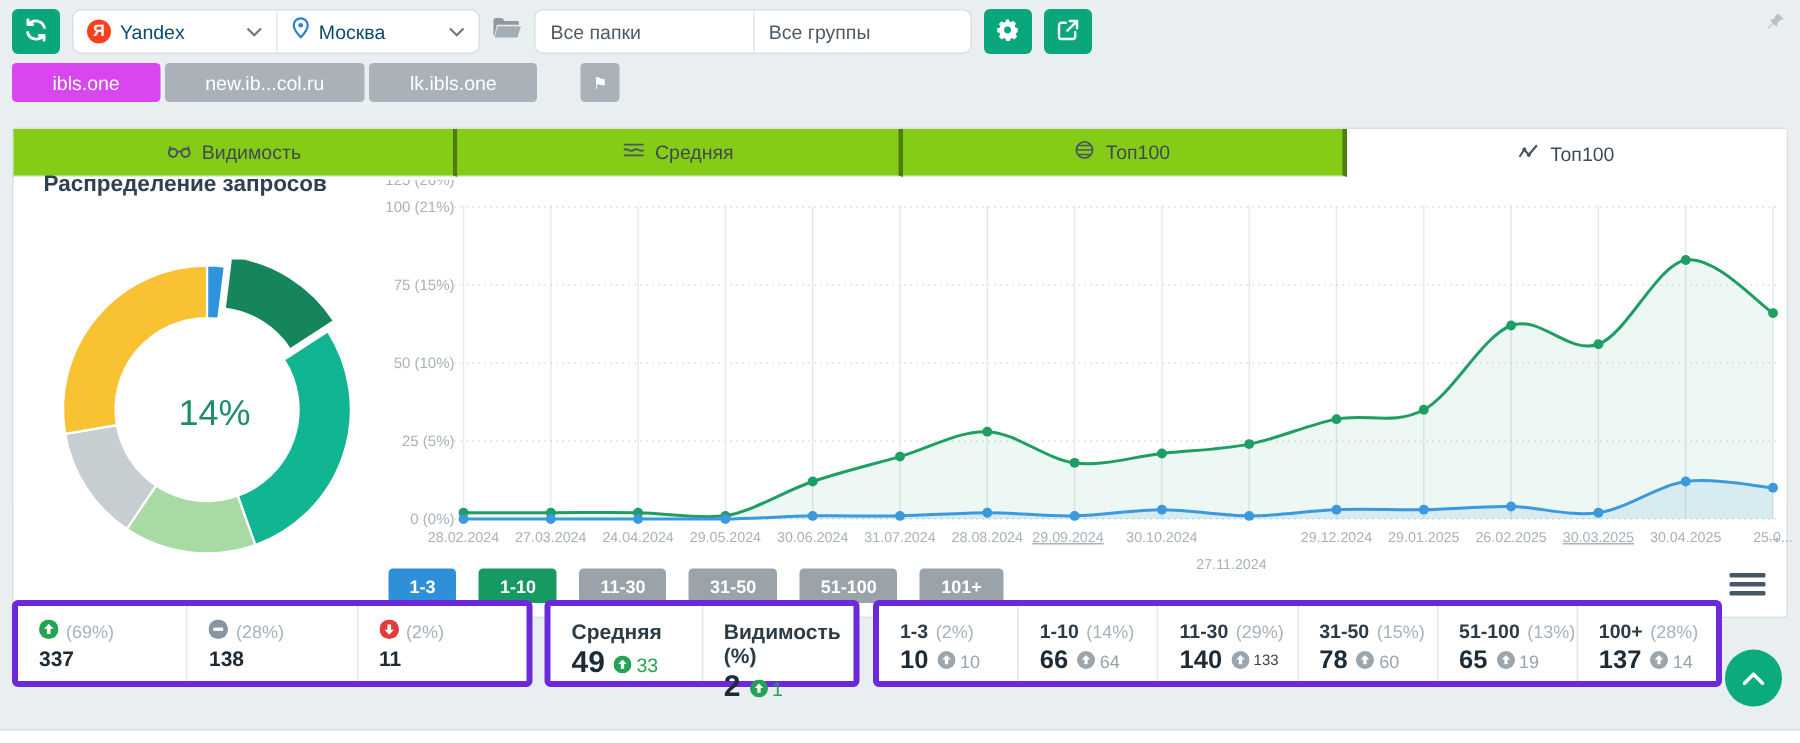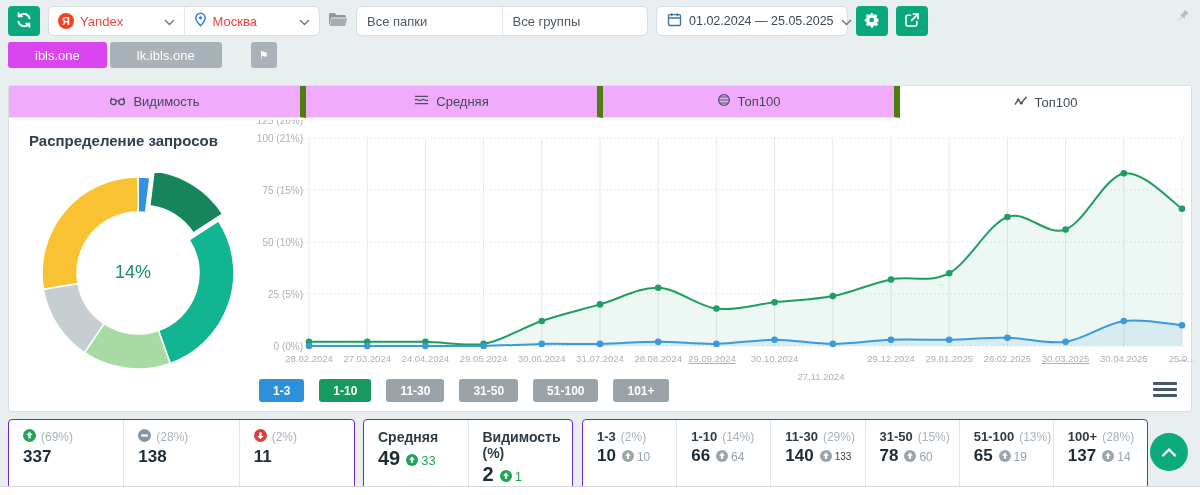--- a/index.html
+++ b/index.html
@@ -9,65 +9,65 @@
     background:#e9eef0;
     position:relative;
     overflow:hidden;
   }
   
   .toolbar { position:absolute; top:6px; left:8px; height:30px; display:flex; align-items:center; gap:8px; }
   .icon-btn { width:32px; height:30px; border-radius:4px; background:#0aa77d; display:flex; align-items:center; justify-content:center; cursor:pointer; border:none; }
   .select-group { display:flex; align-items:center; background:#fff; border:1px solid #d9dee2; border-radius:6px; height:30px; width:272px; }
   .sel { flex:1; display:flex; align-items:center; gap:6px; padding:0 9px; height:100%; cursor:pointer; }
   .sel + .sel { border-left:1px solid #e3e7ea; }
-  .sel .lbl { font-size:13px; color:#ef4444; flex:1; }
+  .sel .lbl { font-size:13px; color:#0c4a6e; flex:1; }
   .ya-logo { width:16px; height:16px; border-radius:50%; background:#fc3f1d; color:#fff; font-weight:bold; font-size:11px; display:flex; align-items:center; justify-content:center; flex:none; }
   .folder-wrap { display:flex; align-items:center; }
   .inputs-group { display:flex; align-items:center; background:#fff; border:1px solid #d9dee2; border-radius:6px; height:30px; width:292px; }
   .inputs-group input { border:none; outline:none; background:transparent; font-size:13px; color:#4e5a64; padding:0 10px; width:50%; height:100%; font-family:"Liberation Sans", sans-serif; }
   .inputs-group .vdiv { width:1px; height:100%; background:#e3e7ea; }
   .date-group { display:flex; align-items:center; gap:7px; background:#fff; border:1px solid #d9dee2; border-radius:6px; height:30px; padding:0 10px; width:192px; cursor:pointer; }
   .date-group .lbl { font-size:12.5px; color:#3c4956; flex:1; white-space:nowrap; }
   .pin-top { position:absolute; top:8px; right:10px; }
   
   .project-tabs { position:absolute; top:42px; left:8px; display:flex; gap:3px; height:26px; }
   .ptab { background:#a9b2b8; color:#fff; font-size:13px; border-radius:3px; display:flex; align-items:center; justify-content:center; padding:0 27px; cursor:pointer; white-space:nowrap; }
   .ptab.active { background:#d946ef; }
   .ptab.flag { padding:0 8px; margin-left:26px; font-size:11px; }
   
   .main-panel { position:absolute; top:85px; left:8px; width:1184px; height:327px; background:#fff; border:1px solid #dadfe2; border-radius:3px; }
   .tab-bar { display:flex; height:32px; }
-  .tab { flex:1; display:flex; align-items:center; justify-content:center; gap:7px; background:#f0abfc; border-right:6px solid #4d7c0f; border-bottom:1px solid #e4e7e9; font-size:13px; color:#3f4b54; cursor:pointer; }
+  .tab { flex:1; display:flex; align-items:center; justify-content:center; gap:7px; background:#84cc16; border-right:3px solid #4d7c0f; border-bottom:1px solid #e4e7e9; font-size:13px; color:#3f4b54; cursor:pointer; }
   .tab:last-child { border-right:none; }
   .tab.active { background:#fff; border-bottom:none; }
-  .donut-title { position:absolute; left:20px; top:46px; font-size:15px; font-weight:bold; color:#2e4152; }
+  .donut-title { position:absolute; left:20px; top:28px; font-size:15px; font-weight:bold; color:#2e4152; }
   .donut-svg { position:absolute; left:29px; top:87px; }
-  .donut-center { position:absolute; left:74px; top:176px; width:100px; text-align:center; font-size:18px; color:#1e8c6e; }
+  .donut-center { position:absolute; left:84px; top:176px; width:100px; text-align:center; font-size:24px; color:#1e8c6e; }
   .chart-svg { position:absolute; left:250px; top:43px; }
   .y-label { position:absolute; right:888px; width:70px; text-align:right; font-size:10px; color:#a9b2b8; white-space:nowrap; }
   .y-label-clip { position:absolute; right:888px; width:70px; height:9px; overflow:hidden; text-align:right; font-size:10px; color:#a9b2b8; }
   .y-label-clip span { display:block; margin-top:-5px; }
   .x-label { position:absolute; top:267px; width:64px; text-align:center; font-size:9.5px; color:#a9b2b8; white-space:nowrap; }
   .x-arrow { position:absolute; top:266px; left:1168px; font-size:11px; color:#9aa3ab; }
   .legend-row { position:absolute; left:250px; top:293px; display:flex; gap:15px; }
   .legend-btn { height:23px; padding:0 14px; border:none; border-radius:3px; color:#fff; font-size:12px; font-weight:bold; font-family:"Liberation Sans", sans-serif; display:flex; align-items:center; cursor:pointer; }
   .chart-burger { position:absolute; left:1144px; top:296px; width:24px; display:flex; flex-direction:column; gap:3px; cursor:pointer; }
   .chart-burger i { display:block; height:3px; background:#47566b; border-radius:1px; }
   
-  .stat-card { position:absolute; top:419px; height:74px; background:#fff; border:1px solid #6d28d9; border-radius:4px; display:flex; }
+  .stat-card { position:absolute; top:400px; height:58px; background:#fff; border:4px solid #6d28d9; border-radius:4px; display:flex; }
   .card-1 { left:8px; width:347px; }
   .card-2 { left:363px; width:210px; }
   .card-3 { left:582px; width:566px; }
   .cell { flex:1; padding:9px 0 0 14px; border-right:1px solid #e3e7ea; }
   .cell:last-child { border-right:none; }
   .cell-top { display:flex; align-items:center; gap:5px; font-size:12px; color:#a9b2ba; }
   .cell-top .rlbl { font-size:13px; font-weight:bold; color:#2c3b46; }
   .cell-top .alabel { font-size:14px; font-weight:bold; color:#2c3b46; }
   .cell-val { display:flex; align-items:baseline; gap:6px; margin-top:2px; font-weight:bold; color:#1d2b36; }
-  .card-1 .cell-val { font-size:17px; }
+  .card-1 .cell-val { font-size:14px; }
   .card-2 .cell-val { font-size:20px; }
   .card-3 .cell-val { font-size:17px; }
   .delta { display:flex; align-items:center; gap:3px; font-weight:normal; }
   .delta svg { position:relative; top:1px; }
   .scroll-top { position:absolute; left:1150px; top:433px; width:38px; height:38px; border-radius:50%; background:#0bab7e; border:none; display:flex; align-items:center; justify-content:center; cursor:pointer; }
   .bottom-bar { position:absolute; left:0; top:486px; width:1200px; height:9px; background:#fff; border-top:1px solid #d3dade; }
 </style>
 </head>
 <body>
 
@@ -107,30 +107,20 @@
           <path d="M3.6 6.5h15.6L17 14H1.9z" fill="#a3adb4"></path>
         </svg></span>
   </div>
 
   <div class="inputs-group">
     <input type="text" value="Все папки" style="">
     <span class="vdiv"></span>
     <input type="text" value="Все группы" style="">
   </div>
 
-  <div class="date-group">
-    <span><svg width="15" height="15" viewBox="0 0 16 16">
-          <rect x="1.6" y="2.8" width="12.8" height="11.6" rx="1.4" fill="none" stroke="#41759e" stroke-width="1.5"></rect>
-          <path d="M1.6 6.4h12.8M5 1.2v3.2M11 1.2v3.2" stroke="#41759e" stroke-width="1.5"></path>
-        </svg></span>
-    <span class="lbl">01.02.2024 — 25.05.2025</span>
-    <span><svg width="11" height="7" viewBox="0 0 11 7">
-          <path d="M1 1l4.5 4.5L10 1" stroke="#6b7680" stroke-width="1.4" fill="none"></path>
-        </svg></span>
-  </div>
 
   <button class="icon-btn">
     <span>
       <svg width="16" height="16" viewBox="0 0 16 16">
           <path fill="#fff" fill-rule="evenodd" d="M14.5 9.3V6.7l-1.6-.3a5 5 0 0 0-.5-1.2l1-1.4-1.9-1.9-1.4 1a5 5 0 0 0-1.2-.5L8.6 1H6.7l-.3 1.6a5 5 0 0 0-1.2.5l-1.4-1-1.9 1.9 1 1.4a5 5 0 0 0-.5 1.2l-1.6.3v2.6l1.6.3c.1.4.3.8.5 1.2l-1 1.4 1.9 1.9 1.4-1c.4.2.8.4 1.2.5l.3 1.6h2.6l.3-1.6a5 5 0 0 0 1.2-.5l1.4 1 1.9-1.9-1-1.4c.2-.4.4-.8.5-1.2zM7.7 10.3a2.3 2.3 0 1 1 0-4.6 2.3 2.3 0 0 1 0 4.6z"></path>
         </svg>
     </span>
   </button>
   <button class="icon-btn">
     <span>
@@ -143,20 +133,21 @@
 </div>
 
 <span class="pin-top">
   <svg width="13" height="13" viewBox="0 0 14 14">
       <path d="M9 1l4 4-2.1.5L8.6 7.8 8.2 10.6 5.6 8.6 2.3 12l-.6-.6L5.1 8 3.2 5.6 5.9 5 7.4 2.7z" fill="#b7c0c9"></path>
     </svg>
 </span>
 
 <div class="project-tabs">
     <div class="ptab active">ibls.one</div>
+    <div class="ptab">new.ib...col.ru</div>
     <div class="ptab">lk.ibls.one</div>
     <div class="ptab flag">⚑</div>
   </div>
 
 <div class="main-panel" style="position:absolute;">
   <div class="tab-bar">
       <div class="tab">
         <span><svg width="17" height="12" viewBox="0 0 18 12">
             <circle cx="4.6" cy="8" r="2.9" fill="none" stroke="#4a5560" stroke-width="1.4"></circle>
             <circle cx="13.4" cy="8" r="2.9" fill="none" stroke="#4a5560" stroke-width="1.4"></circle>

